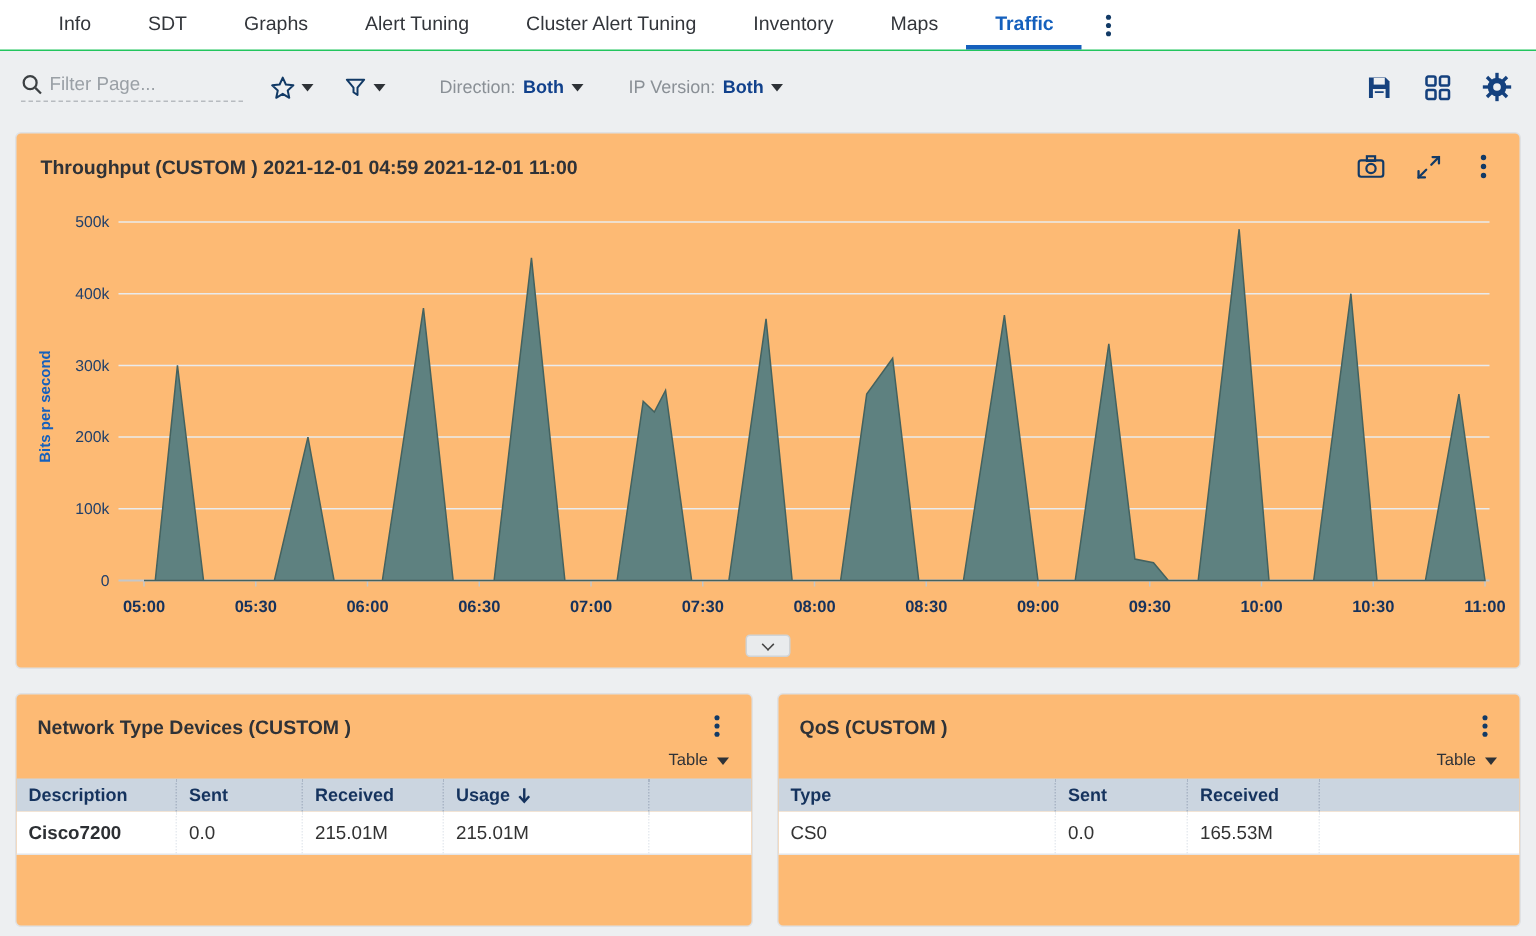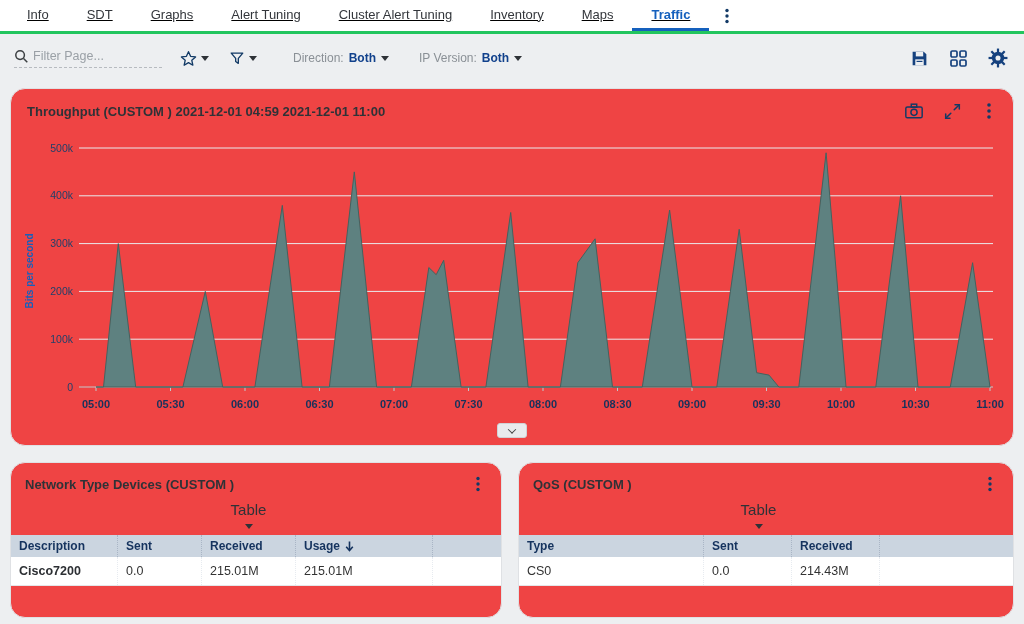--- a/index.html
+++ b/index.html
@@ -1,22 +1,22 @@
 <!DOCTYPE html>
 <html><head>
 <meta charset="utf-8">
 <style>
   * { margin:0; padding:0; box-sizing:border-box; }
   html,body { width:1024px; height:624px; }
   body { font-family:"Liberation Sans", sans-serif; background:#edeff1; overflow:hidden; }
   .page { position:relative; width:1024px; height:624px; }
 
   
-  .tabbar { height:34px; background:#ffffff; border-bottom:3px solid #22c55e;
-            display:flex; align-items:stretch; padding-left:8px;text-decoration:underline; }
+  .tabbar { height:34px; background:#ffffff; border-bottom:1px solid #22c55e;
+            display:flex; align-items:stretch; padding-left:20px; }
   .tab { display:flex; align-items:center; padding:0 19px; font-size:13px; color:#33363b;
          font-weight:500; cursor:pointer; border-bottom:3px solid transparent; white-space:nowrap; }
   .tab.active { color:#1560bd; border-bottom-color:#1560bd; font-weight:700; }
   .nav-kebab { display:flex; align-items:center; padding:0 10px; cursor:pointer; }
 
   
   .toolbar { height:48px; display:flex; align-items:center; padding:0 14px; gap:16px; }
   .filter-wrap { display:flex; align-items:center; gap:4px; width:148px;
                  border-bottom:1px dashed #b7bbc0; padding-bottom:3px; }
   .filter-wrap input { border:none; outline:none; background:transparent; font-size:12.5px;
@@ -25,21 +25,21 @@
   .icon-btn { display:inline-flex; align-items:center; gap:4px; cursor:pointer; background:none; border:none; padding:2px; }
   .caret { width:0; height:0; border-left:4px solid transparent; border-right:4px solid transparent;
            border-top:5px solid #2e3237; display:inline-block; }
   .dd { display:flex; align-items:center; gap:5px; cursor:pointer; font-size:12px; }
   .dd .dd-label { color:#8a9096; }
   .dd .dd-value { color:#11418c; font-weight:700; }
   .toolbar-spacer { flex:1; }
   .right-icons { display:flex; align-items:center; gap:16px; }
 
   
-  .card { background:#ef4444; border:1px solid #dfe1e4; border-radius:15px; }
+  .card { background:#fdba74; border:1px solid #dfe1e4; border-radius:4px; }
   .chart-card { margin:6px 10px 0 10px; height:358px; }
   .card-header { display:flex; align-items:center; justify-content:space-between; padding:0 16px; height:44px; }
   .card-title { font-size:13px; font-weight:700; color:#2f3237; }
   .header-icons { display:flex; align-items:center; gap:20px; }
   .header-icons .icon-btn { padding:0; }
 
   svg text { font-family:"Liberation Sans", sans-serif; }
   .ytick  { font-size:10.5px; fill:#22406a; }
   .xtick  { font-size:11px; font-weight:700; fill:#16325c; }
   .ylabel { font-size:10px; font-weight:700; fill:#1560bd; }
@@ -49,21 +49,21 @@
   .chev-down { width:6px; height:6px; border-right:1.5px solid #444; border-bottom:1.5px solid #444;
                transform:rotate(45deg) translate(-1px,-1px); }
 
   
   .bottom-row { display:flex; gap:16px; margin:16px 10px 0 10px; }
   .bottom-card { height:156px; overflow:hidden; }
   .devices-card { width:492px; }
   .qos-card { width:496px; }
   .bottom-card .card-header { height:38px; padding:4px 14px 0 14px; }
   .view-select { display:flex; justify-content:flex-end; align-items:center; gap:6px; padding:0 15px 6px 0;
-                 font-size:15px; color:#2f3237; cursor:pointer;flex-direction:column; }
+                 font-size:11px; color:#2f3237; cursor:pointer; }
   .tbl { width:100%; }
   .tbl-head { display:grid; background:#cbd5e0; }
   .tbl-row  { display:grid; background:#fff; border-bottom:1px solid #e4e6e9; }
   .devices-card .tbl-head, .devices-card .tbl-row { grid-template-columns:107px 84px 94px 137px 1fr; }
   .qos-card .tbl-head, .qos-card .tbl-row { grid-template-columns:185px 88px 88px 1fr; }
   .th { font-size:12px; font-weight:700; color:#15335e; padding:4px 8px; border-right:1px dotted #a9b5c5;
         display:flex; align-items:center; gap:5px; }
   .th:last-child { border-right:none; }
   .td { font-size:12.5px; color:#333; padding:7px 8px; border-right:1px dotted #e7ebf0; }
   .td:last-child { border-right:none; }
@@ -317,20 +317,20 @@
               <span>Sent</span>
             </div>
           <div class="th">
               <span>Received</span>
             </div>
           <div class="th"></div>
         </div>
         <div class="tbl-row">
           <div class="td">CS0</div>
           <div class="td">0.0</div>
-          <div class="td">214.43M</div>
+          <div class="td">165.53M</div>
           <div class="td"></div>
         </div>
       </div>
     </section>
 
   </div>
 </div>
 
 </body></html>

